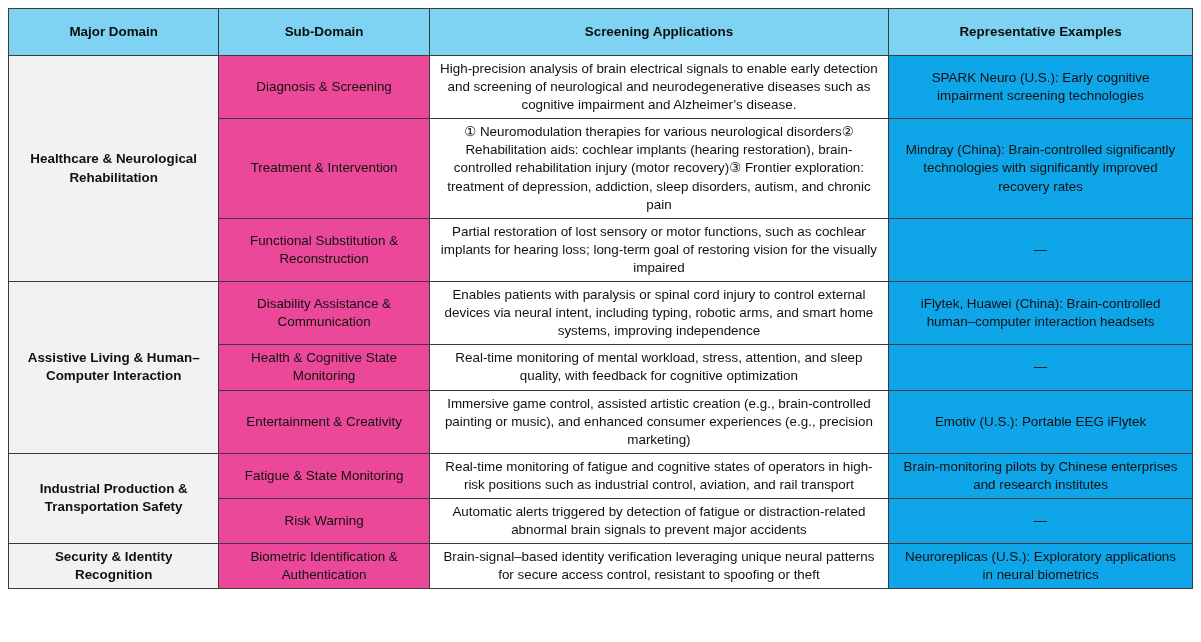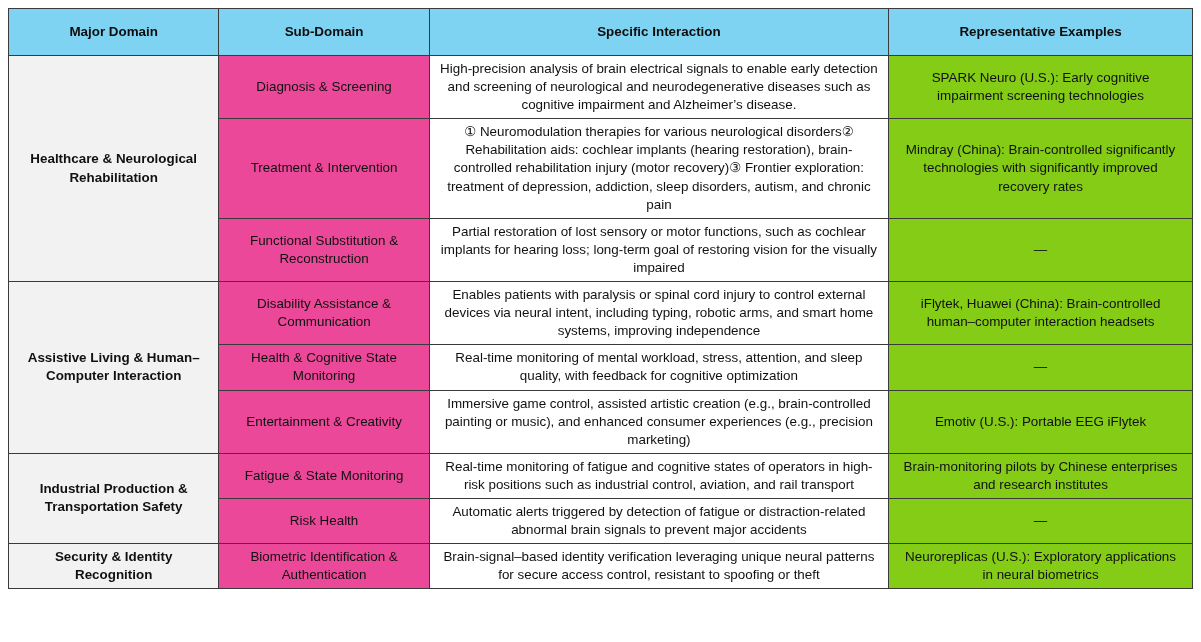--- a/index.html
+++ b/index.html
@@ -86,21 +86,21 @@
     margin-top: 32px;
   }
   td.sub {
     background: #ec4899;
   }
   td.app {
     background: #ffffff;
     font-size: 13.2px;
   }
   td.ex {
-    background: #84cc16;
+    background: #0ea5e9;
     font-size: 13.2px;
   }
   .col1 { width: 207px; }
   .col2 { width: 207px; }
   .col3 { width: 452px; }
   .col4 { width: 299px; }
   .group-top td { border-top: 2px solid #1d1d1d; }
   tbody tr:last-child td { border-bottom: 1px solid #3a3a3a; }
   thead th { border: 1px solid #3a3a3a; }
 </style>
@@ -118,21 +118,21 @@
     <colgroup>
       <col class="col1">
       <col class="col2">
       <col class="col3">
       <col class="col4">
     </colgroup>
     <thead>
       <tr>
         <th>Major Domain</th>
         <th>Sub-Domain</th>
-        <th>Specific Interaction</th>
+        <th>Screening Applications</th>
         <th>Representative Examples</th>
       </tr>
     </thead>
     <tbody>
 
       <tr class="group-top">
         <td class="domain" rowspan="3">Healthcare &amp; Neurological Rehabilitation</td>
         <td class="sub">Diagnosis &amp; Screening</td>
         <td class="app">High-precision analysis of brain electrical signals to enable early detection and screening of neurological and neurodegenerative diseases such as cognitive impairment and Alzheimer’s disease.</td>
         <td class="ex">SPARK Neuro (U.S.): Early cognitive impairment screening technologies</td>
@@ -165,21 +165,21 @@
         <td class="ex">Emotiv (U.S.): Portable EEG iFlytek</td>
       </tr>
 
       <tr class="group-top">
         <td class="domain" rowspan="2">Industrial Production &amp; Transportation Safety</td>
         <td class="sub">Fatigue &amp; State Monitoring</td>
         <td class="app">Real-time monitoring of fatigue and cognitive states of operators in high-risk positions such as industrial control, aviation, and rail transport</td>
         <td class="ex">Brain-monitoring pilots by Chinese enterprises and research institutes</td>
       </tr>
       <tr>
-        <td class="sub">Risk Health</td>
+        <td class="sub">Risk Warning</td>
         <td class="app">Automatic alerts triggered by detection of fatigue or distraction-related abnormal brain signals to prevent major accidents</td>
         <td class="ex">—</td>
       </tr>
 
       <tr class="group-top">
         <td class="domain">Security &amp; Identity Recognition</td>
         <td class="sub">Biometric Identification &amp; Authentication</td>
         <td class="app">Brain-signal–based identity verification leveraging unique neural patterns for secure access control, resistant to spoofing or theft</td>
         <td class="ex">Neuroreplicas (U.S.): Exploratory applications in neural biometrics</td>
       </tr>

